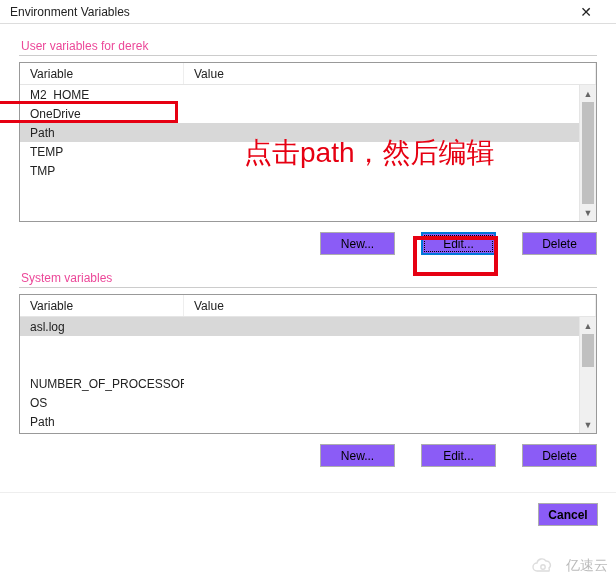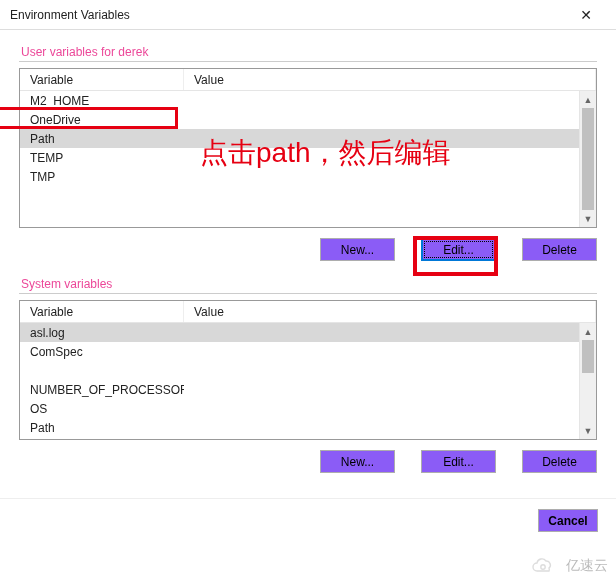--- a/index.html
+++ b/index.html
@@ -7,21 +7,21 @@
     margin: 0; padding: 0;
     font-family: "Segoe UI", Tahoma, sans-serif;
     font-size: 12px;
     color: #222;
     background: #fff;
     width: 616px; height: 581px;
     overflow: hidden;
   }
   .titlebar {
     display: flex; align-items: center; justify-content: space-between;
-    height: 30px; padding: 0 10px 0 10px;
+    height: 24px; padding: 0 10px 0 10px;
     border-bottom: 1px solid #ddd;
   }
   .titlebar .title { font-size: 12px; }
   .close-x { width: 40px; text-align: center; font-size: 14px; }
   .content { padding: 14px 18px 10px 18px; }
   .group {
     border: 1px solid transparent;
     margin-bottom: 10px;
     position: relative;
   }
@@ -130,20 +130,21 @@
     border: 4px solid #e60012;
     pointer-events: none;
   }
   .annot-text {
     position: absolute;
     color: #e60012;
     font-size: 28px;
     font-family: "Microsoft YaHei","SimSun",sans-serif;
     white-space: nowrap;
     pointer-events: none;
+    margin-left: 44px;
   }
   .watermark {
     position: absolute;
     right: 8px; bottom: 6px;
     display: flex; align-items: center; gap: 10px;
     color: #bbb; font-size: 14px;
     font-family: "Microsoft YaHei",sans-serif;
     pointer-events: none;
   }
   .watermark svg { opacity: 0.5; }
@@ -213,21 +214,20 @@
       <div class="list-header">
         <div class="col col-var">Variable</div>
         <div class="col col-val">Value</div>
       </div>
       <div class="list-body" id="sys-rows">
           <div class="row selected">
             <div class="cell col-var">asl.log</div>
             <div class="cell col-val"></div>
           </div>
           <div class="row">
-            <div class="cell col-var">ComSpec</div>
             <div class="cell col-val"></div>
           </div>
           <div class="row">
             <div class="cell col-val"></div>
           </div>
           <div class="row">
             <div class="cell col-var">NUMBER_OF_PROCESSORS</div>
             <div class="cell col-val"></div>
           </div>
           <div class="row">

